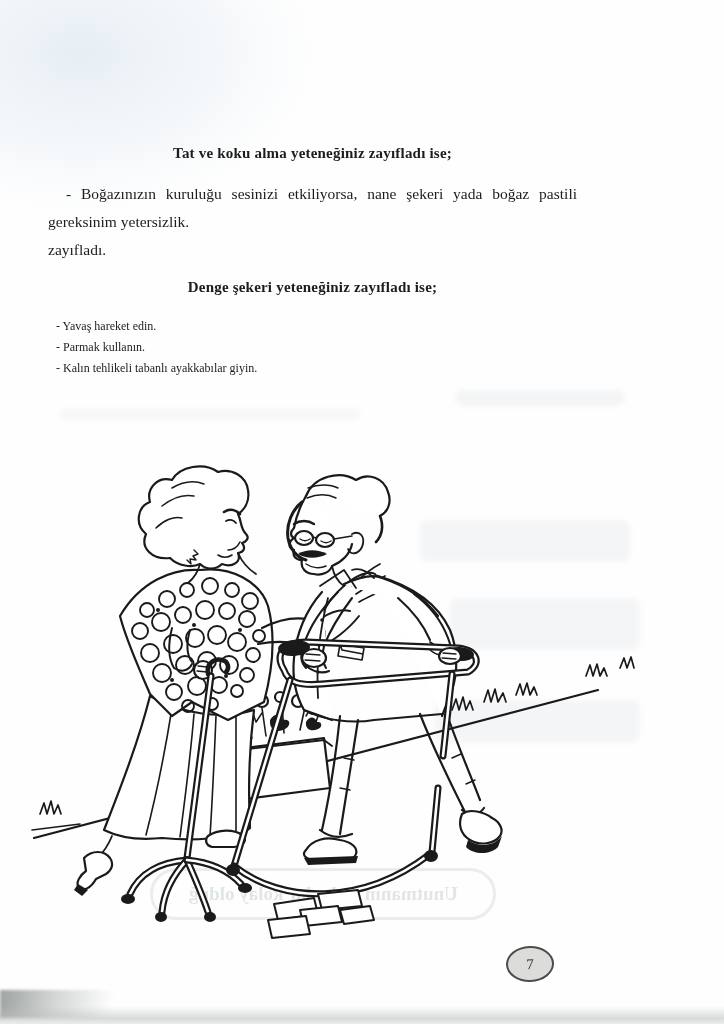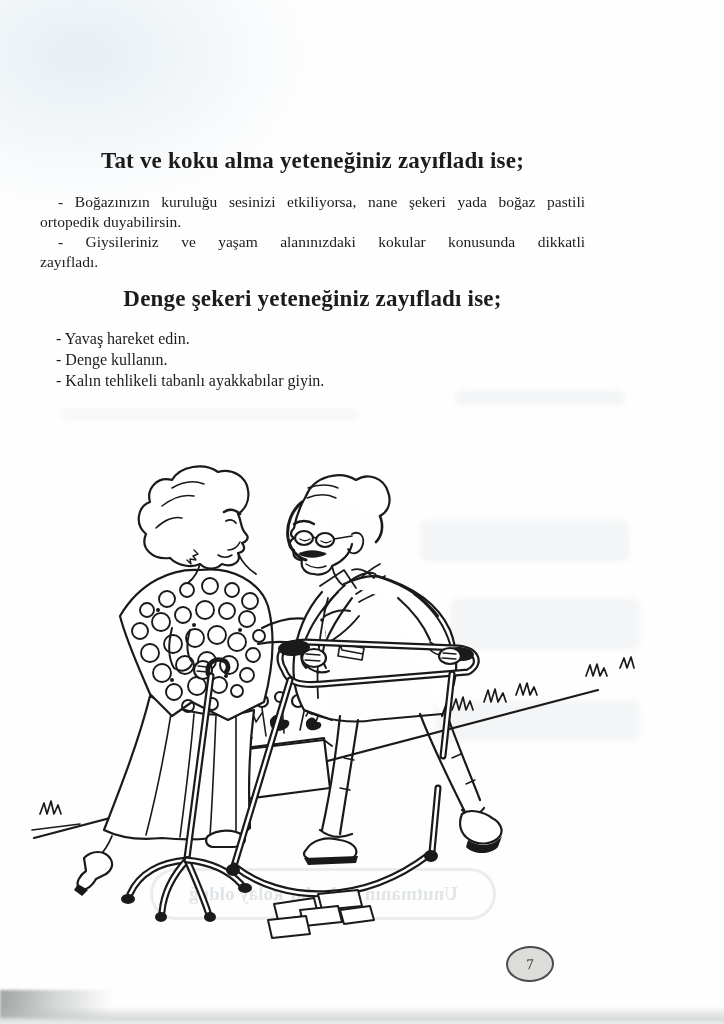--- a/index.html
+++ b/index.html
@@ -23,27 +23,27 @@
   .s4{left:435px;top:700px;width:205px;height:42px;}
   .s5{left:60px;top:408px;width:300px;height:12px;background:rgba(140,152,162,0.06);}
   
   .ghostbox{position:absolute;left:150px;top:868px;width:340px;height:46px;
     border:3px solid rgba(128,148,160,0.16);border-radius:26px;
     display:flex;align-items:center;justify-content:center;z-index:1;}
   .ghostbox span{transform:scaleX(-1);font-weight:bold;font-size:19px;
     color:rgba(105,128,144,0.20);filter:blur(0.6px);white-space:nowrap;}
   
   .content{position:absolute;left:40px;top:142px;width:545px;z-index:2;}
-  .hd{font-size:23px;font-weight:bold;text-align:center;margin:8px;line-height:22px;letter-spacing:0.2px;}
+  .hd{font-size:15px;font-weight:bold;text-align:center;margin:0;line-height:22px;letter-spacing:0.2px;}
   .hd2{margin-top:16px;}
-  .para{margin:0;font-size:15.5px;line-height:20px;}
+  .para{margin:8px;font-size:15.5px;line-height:20px;}
   .para:first-of-type{margin-top:20px;}
   .l1{text-align:justify;text-align-last:justify;text-indent:18px;display:block;}
   .l2{display:block;}
-  ul.plainlist{list-style:none;margin:18px 0 0 0;padding:0 0 0 16px;font-size:16px;line-height:21px;}
+  ul.plainlist{list-style:none;margin:18px 0 0 0;padding:0 0 0 16px;font-size:12px;line-height:21px;}
   
   .illus{position:absolute;left:22px;top:458px;width:680px;height:500px;z-index:2;}
   
   .pagenum{position:absolute;left:506px;top:946px;width:44px;height:32px;
     border:2px solid #4c4c4c;border-radius:50%;background:#dcdcda;
     display:flex;align-items:center;justify-content:center;
     font-size:15px;color:#333;z-index:3;transform:rotate(-2deg);}
 </style>
 </head>
 <body>
@@ -57,31 +57,30 @@
   <div class="smudge s4"></div>
   <div class="smudge s5"></div>
 
   <div class="content">
     <h2 class="hd">Tat ve koku alma yeteneğiniz zayıfladı ise;</h2>
 
     <p class="para">
       <span class="l1">- Boğazınızın kuruluğu sesinizi etkiliyorsa, nane şekeri yada boğaz pastili</span>
     </p>
     <p class="para">
-      <span class="l2">ortopedik duyabilirsin.</span>
+      <span class="l2">gereksinim yetersizlik.</span>
     </p>
     <p class="para">
-      <span class="l1">- Giysileriniz ve yaşam alanınızdaki kokular konusunda dikkatli</span>
       <span class="l2">zayıfladı.</span>
     </p>
 
     <h2 class="hd hd2">Denge şekeri yeteneğiniz zayıfladı ise;</h2>
     <ul class="plainlist">
       <li>- Yavaş hareket edin.</li>
-      <li>- Denge kullanın.</li>
+      <li>- Parmak kullanın.</li>
       <li>- Kalın tehlikeli tabanlı ayakkabılar giyin.</li>
     </ul>
   </div>
 
   <div class="ghostbox">
     <span>Unutmanın ne kadar kolay olduğ</span>
   </div>
 
   <svg class="illus" viewBox="0 0 680 500" fill="none" stroke="#1a1a1a" stroke-width="2.2" stroke-linecap="round" stroke-linejoin="round">
 

